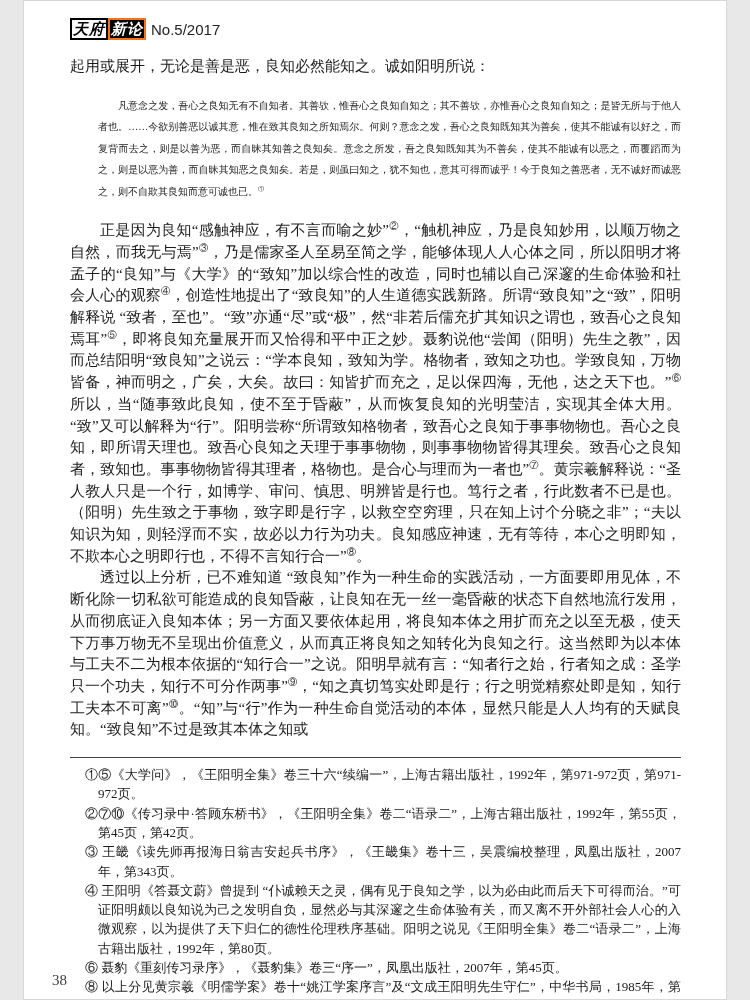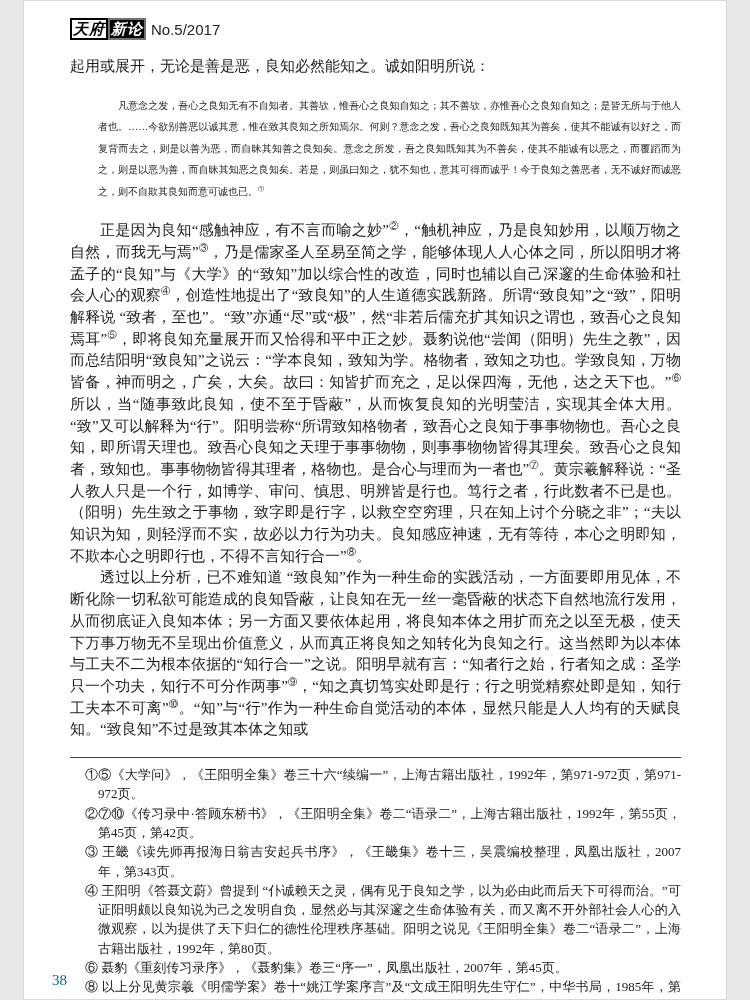--- a/index.html
+++ b/index.html
@@ -42,21 +42,21 @@
     box-sizing: border-box;
   }
   .logo-a {
     background: #ffffff;
     color: #000000;
     border: 2px solid #000000;
   }
   .logo-b {
     background: #000000;
     color: #ffffff;
-    border: 2px solid #737373;
+    border: 2px solid #f97316;
   }
   .issue {
     font-family: "Liberation Sans", sans-serif;
     font-size: 15px;
     color: #222222;
     padding-bottom: 2px;
   }
   
   .body-text {
     margin: 0;
@@ -93,21 +93,21 @@
     text-align: justify;
     text-justify: inter-ideograph;
     padding-left: 28px;
     text-indent: -13px;
   }
   .pageno {
     position: absolute;
     left: 28px;
     bottom: 10px;
     font-size: 15px;
-    color: #0369a1;
+    color: #404040;
   }
 </style>
 </head>
 <body>
 
 <div class="page">
 
   <header class="hdr">
     <span class="logo">
       <span class="logo-a">天府</span>

